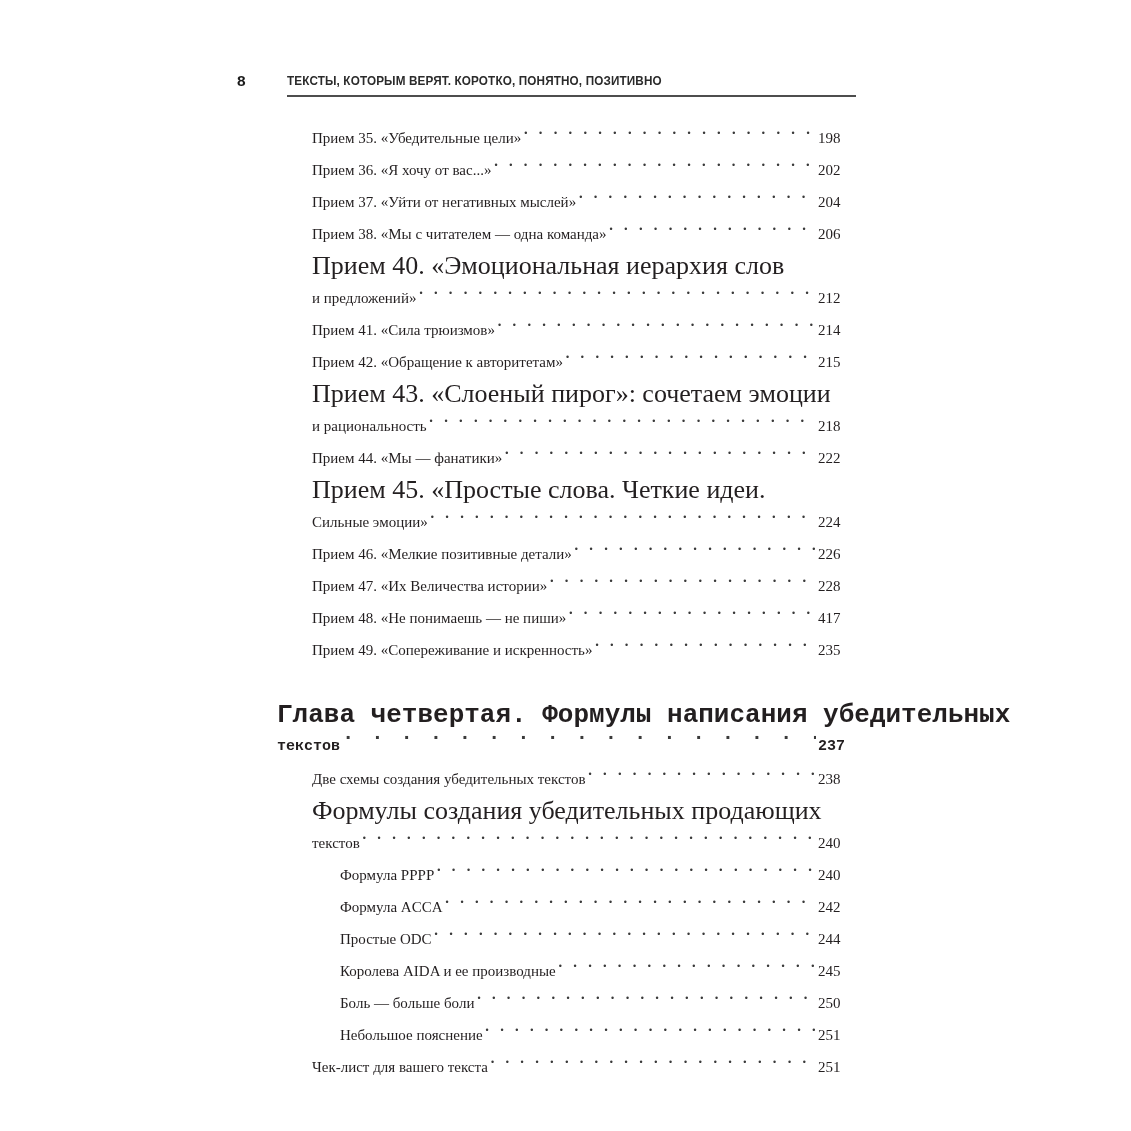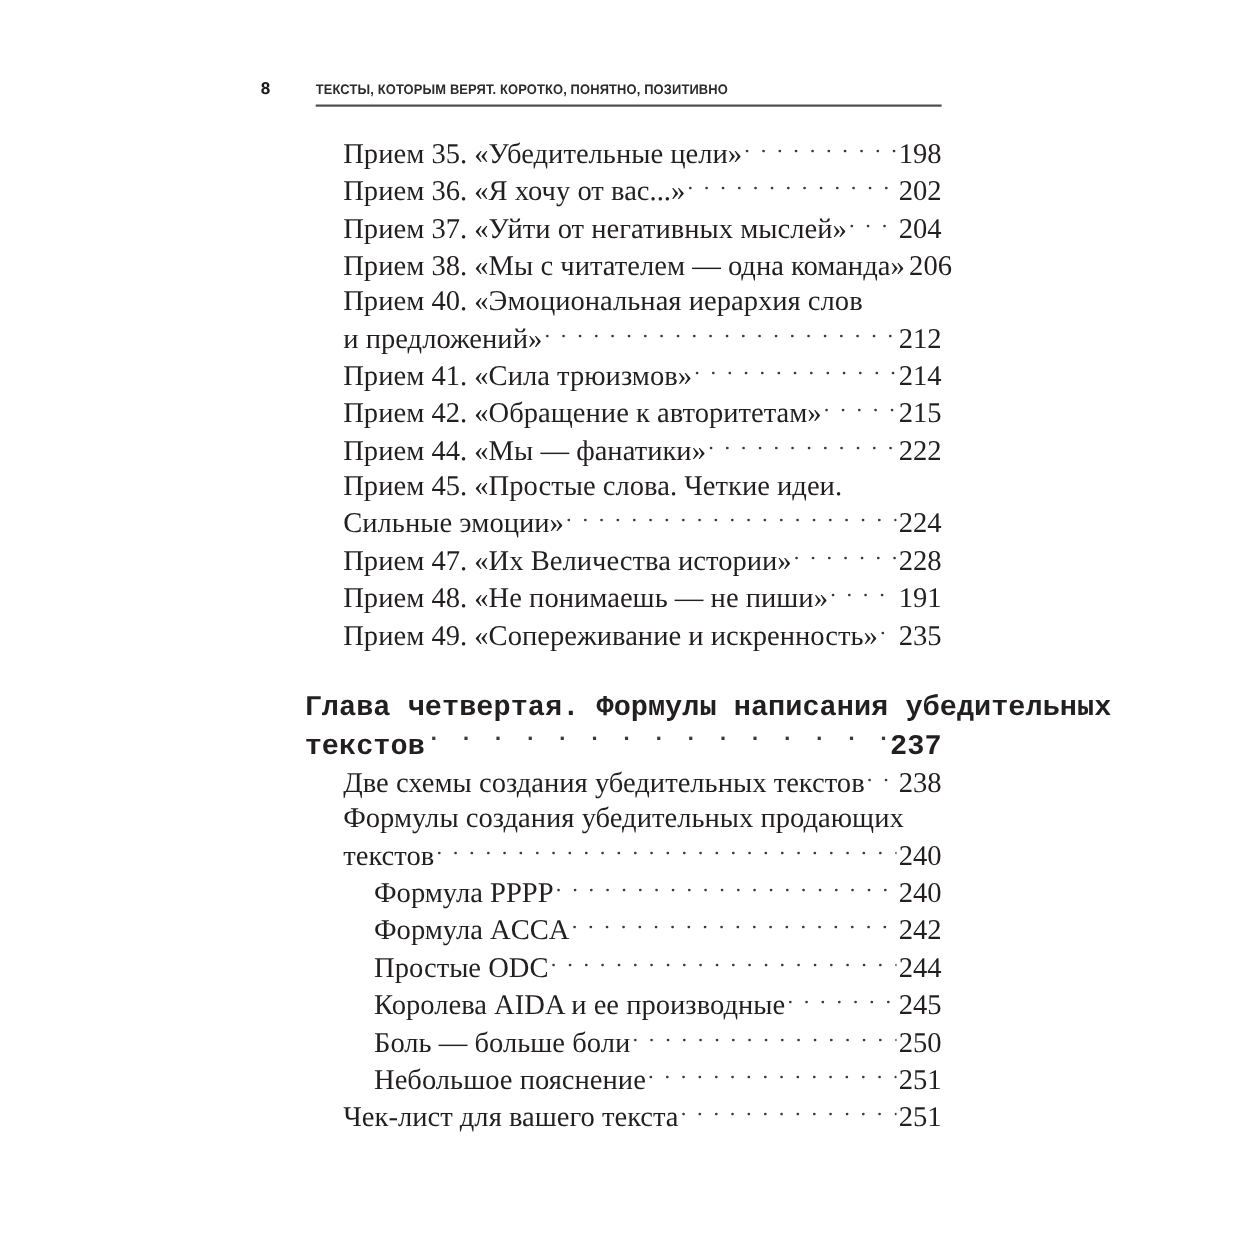--- a/index.html
+++ b/index.html
@@ -62,21 +62,21 @@
     position: absolute;
     left: 277px;
     top: 122px;
     width: 579px;
   }
 
   .entry {
     display: flex;
     align-items: baseline;
     width: 100%;
-    font-size: 26px;
+    font-size: 15px;
     line-height: 32px;
     white-space: nowrap;
   }
   .entry .label {
     flex: 0 0 auto;
   }
   .entry .leader {
     flex: 1 1 auto;
     position: relative;
     height: 1em;
@@ -174,46 +174,61 @@
         </div>
       </div>
       <div class="block lvl-1">
         <div class="entry">
           <span class="label">Прием 42. «Обращение к авторитетам»</span>
           <span class="leader"></span>
           <span class="pageno">215</span>
         </div>
       </div>
       <div class="block lvl-1">
+        <div class="line1">Прием 43. «Слоеный пирог»: сочетаем эмоции</div>
+        <div class="entry">
+          <span class="label">и рациональность</span>
+          <span class="leader"></span>
+          <span class="pageno">218</span>
+        </div>
+      </div>
+      <div class="block lvl-1">
         <div class="entry">
           <span class="label">Прием 44. «Мы — фанатики»</span>
           <span class="leader"></span>
           <span class="pageno">222</span>
         </div>
       </div>
       <div class="block lvl-1">
         <div class="line1">Прием 45. «Простые слова. Четкие идеи.</div>
         <div class="entry">
           <span class="label">Сильные эмоции»</span>
           <span class="leader"></span>
           <span class="pageno">224</span>
         </div>
       </div>
       <div class="block lvl-1">
         <div class="entry">
+          <span class="label">Прием 46. «Мелкие позитивные детали»</span>
+          <span class="leader"></span>
+          <span class="pageno">226</span>
+        </div>
+      </div>
+      <div class="block lvl-1">
+        <div class="entry">
           <span class="label">Прием 47. «Их Величества истории»</span>
           <span class="leader"></span>
           <span class="pageno">228</span>
         </div>
       </div>
       <div class="block lvl-1">
         <div class="entry">
           <span class="label">Прием 48. «Не понимаешь — не пиши»</span>
           <span class="leader"></span>
-          <span class="pageno">191</span>
+          <span class="pageno">417</span>
         </div>
       </div>
       <div class="block lvl-1">
         <div class="entry">
           <span class="label">Прием 49. «Сопереживание и искренность»</span>
           <span class="leader"></span>
           <span class="pageno">235</span>
         </div>
       </div>
       <div class="gap-lg"></div>

